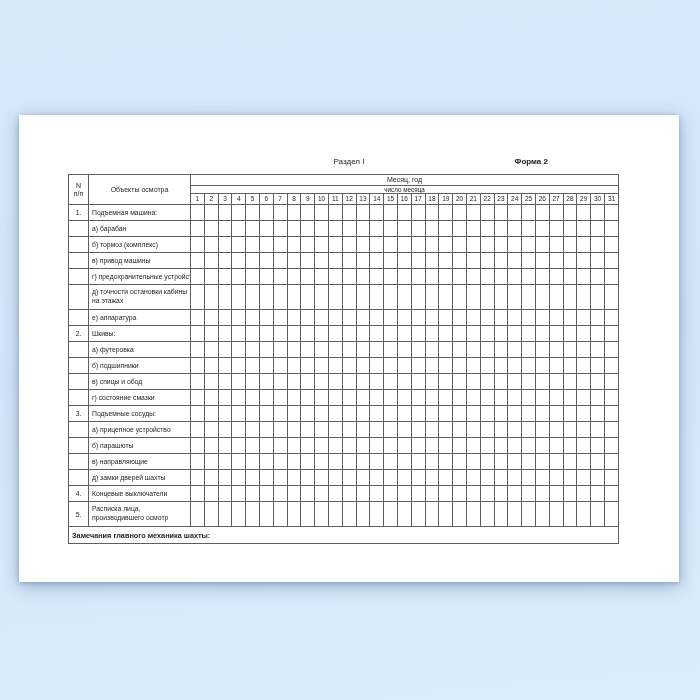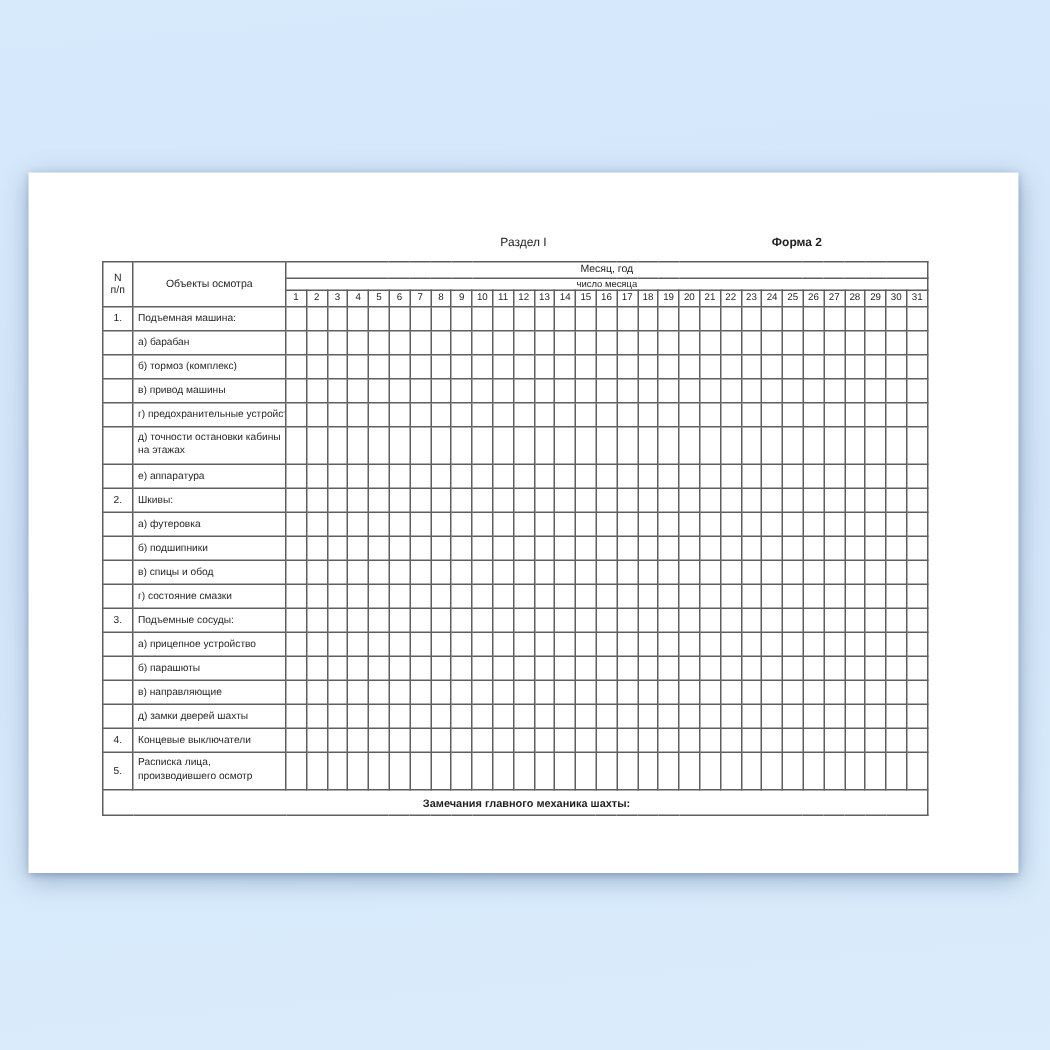--- a/index.html
+++ b/index.html
@@ -33,22 +33,22 @@
   tbody tr{height:16px;}
   tbody tr.tall{height:25px;}
   td.num{font-size:6.8px;text-align:center;vertical-align:middle;}
   td.label{
     font-size:6.8px;text-align:left;vertical-align:middle;
     padding:1px 1px 1px 3px;white-space:nowrap;
   }
   tr.tall td.label{white-space:normal;line-height:1.3;}
   tr.footer{height:17px;}
   tr.footer td{
-    font-size:7.3px;font-weight:bold;text-align:center;
-    vertical-align:middle;padding-left:15px;
+    font-size:7.3px;font-weight:bold;text-align:left;
+    vertical-align:middle;padding-left:3px;
   }
 </style>
 </head>
 <body>
 
 <div class="paper">
   <div class="titles">
     <span class="section-title">Раздел I</span>
     <span class="form-label">Форма 2</span>
   </div>

